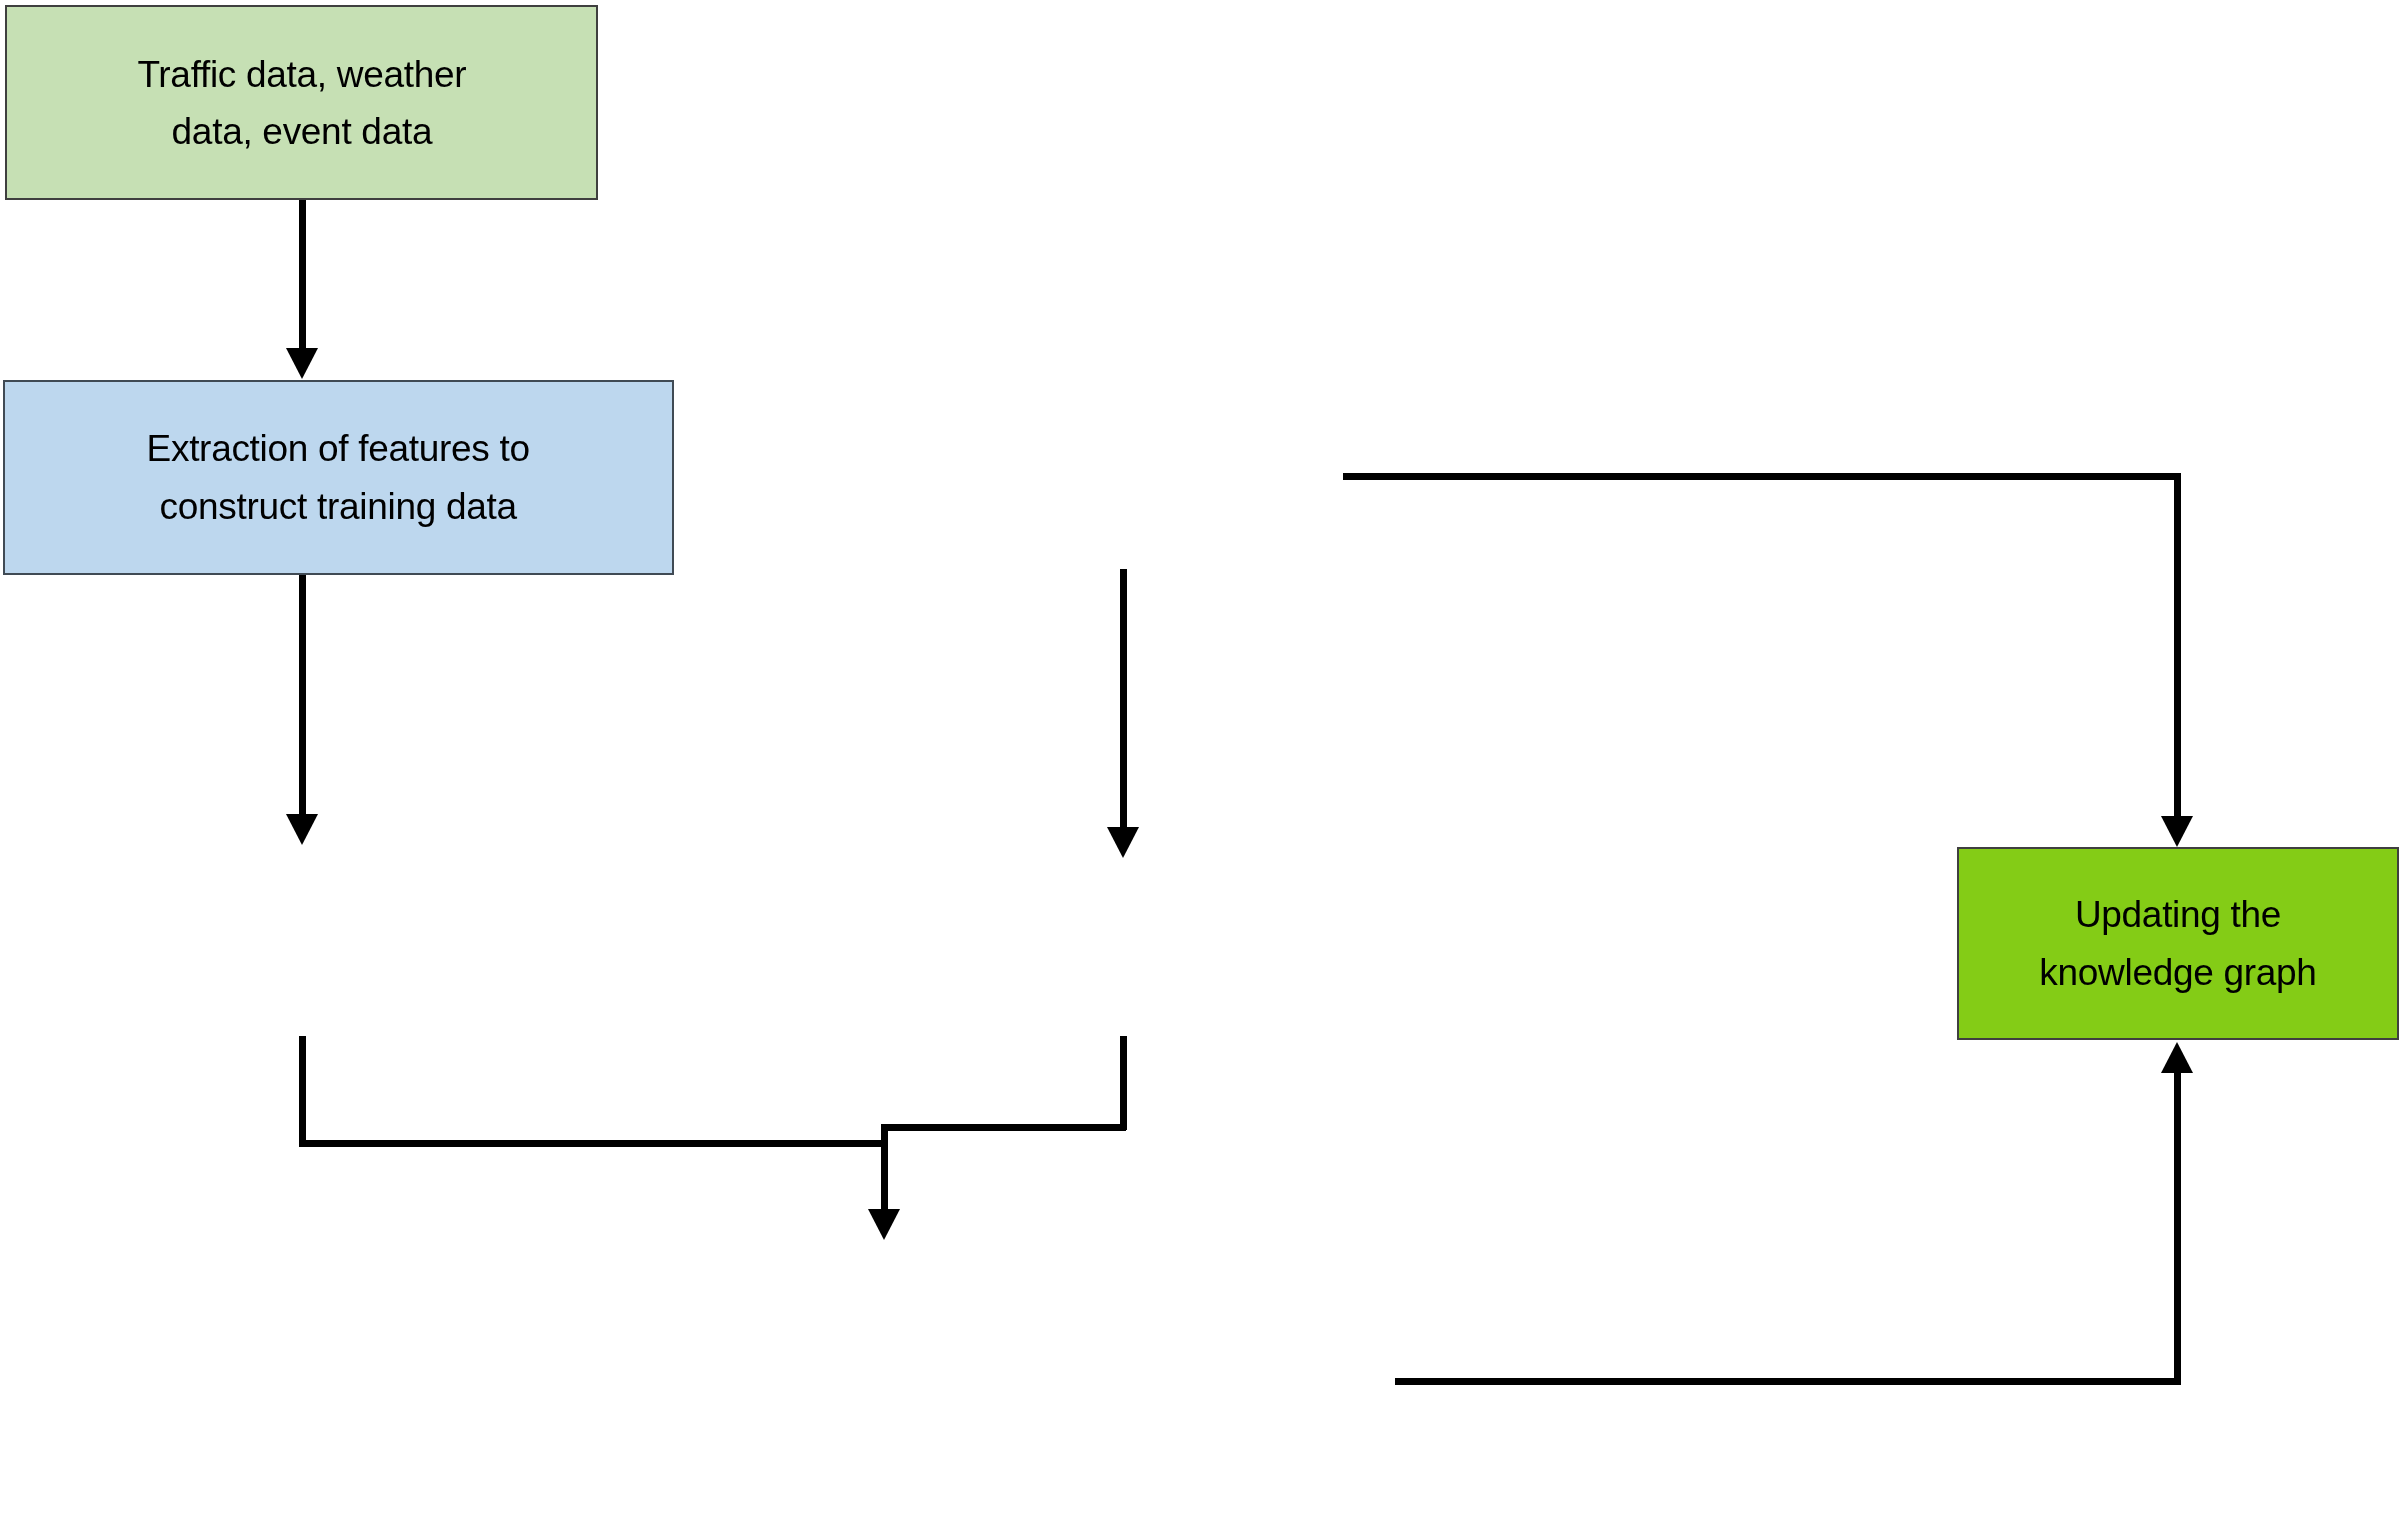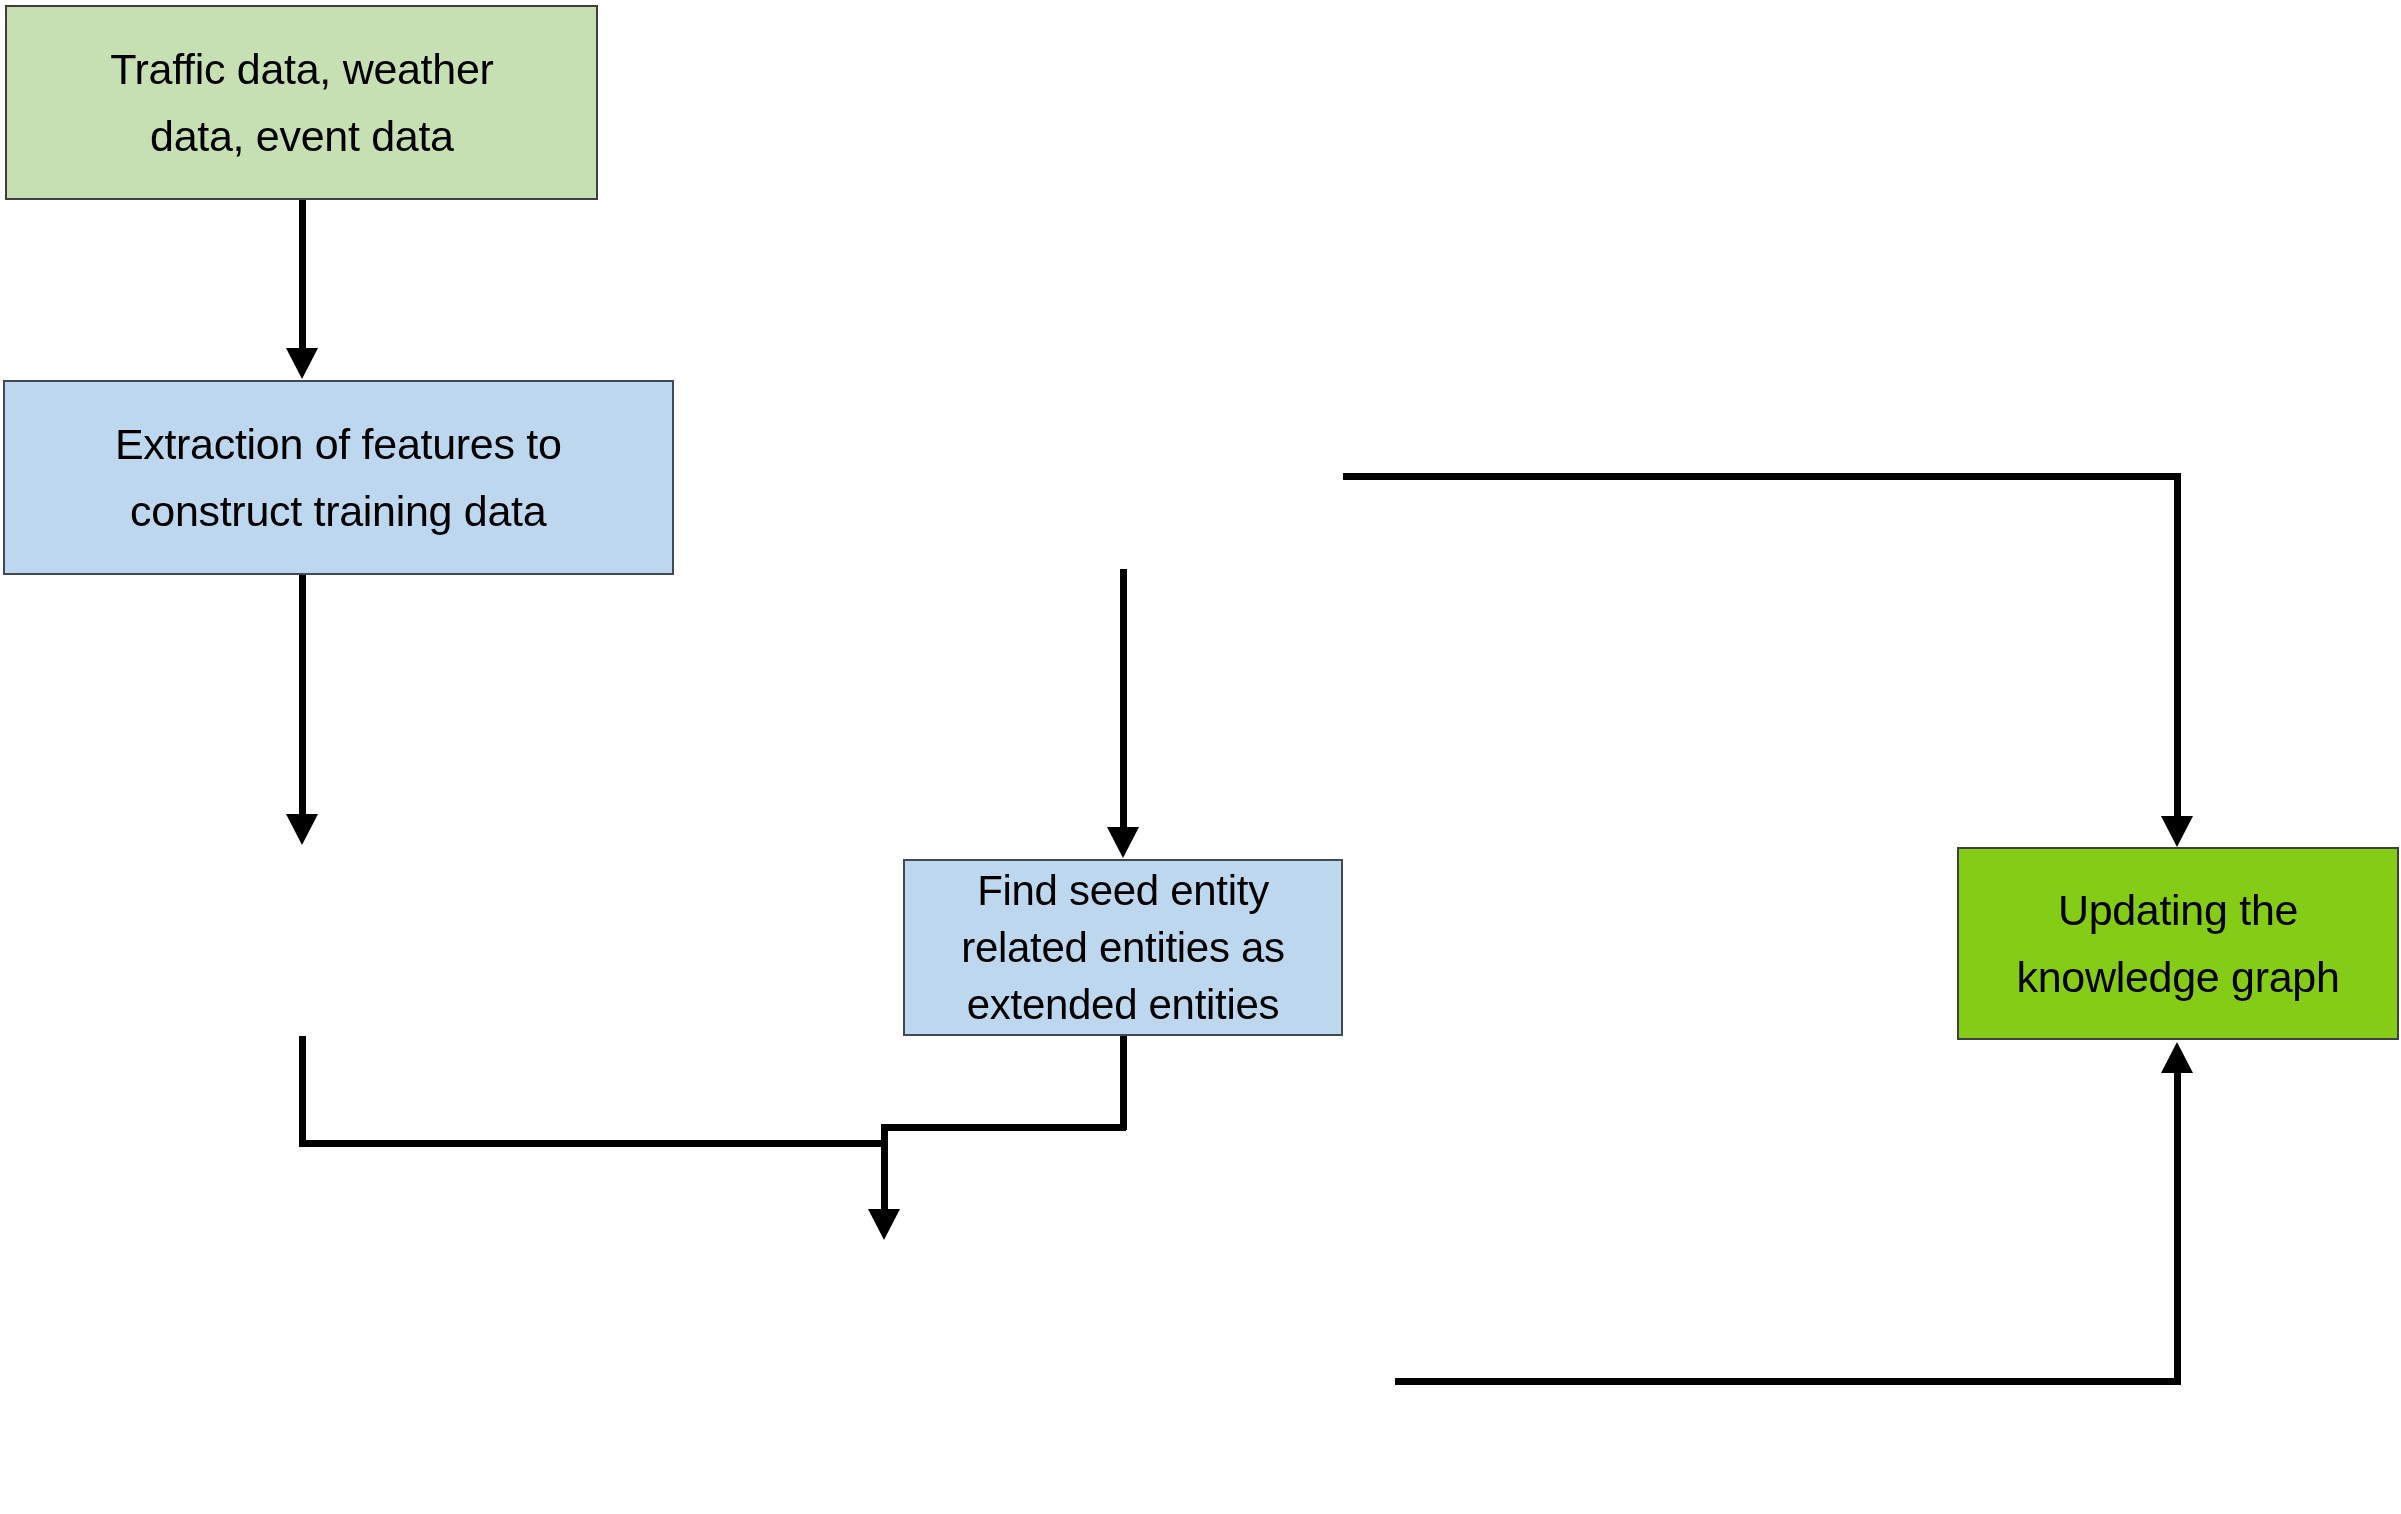--- a/index.html
+++ b/index.html
@@ -15,21 +15,21 @@
     position:absolute;
     border:2.2px solid #3f3f3f;
     box-sizing:border-box;
     display:flex;
     align-items:center;
     justify-content:center;
     text-align:center;
   }
   .node-label{
     white-space:pre-line;
-    font-size:43px;
+    font-size:37px;
     line-height:1.55;
     letter-spacing:-0.3px;
   }
   
   .n-source      {left:5.4px;   top:5.4px;   width:593px; height:195px;}
   .n-extract     {left:2.7px;    top:380px;  width:671px; height:195px;}
   .n-seed        {left:903px; top:406px;  width:440px;  height:163px;}
   .n-train       {left:2.7px;    top:845px; width:593px; height:190px;}
   .n-expand      {left:903px; top:859px; width:440px;  height:177px;}
   .n-expand .node-label {line-height:1.36; font-size:42px;}
@@ -52,25 +52,20 @@
 data, event data</div>
   </div>
 
   <div class="node n-extract" style="background: rgb(189, 215, 238); border-color: rgb(64, 74, 84);">
     <div class="node-label">Extraction of features to
 construct training data</div>
   </div>
 
 
 
-  <div class="node n-expand" style="background: rgb(189, 215, 238); border-color: rgb(64, 74, 84);">
-    <div class="node-label">Find seed entity
-related entities as
-extended entities</div>
-  </div>
 
 
   <div class="node n-kg" style="background: #84cc16; border-color: rgb(63, 63, 63);">
     <div class="node-label">Updating the
 knowledge graph</div>
   </div>
 
   <div class="edge" style="left: 299px; top: 200px; width: 6.5px; height: 152px; background: rgb(0, 0, 0);"></div>
   <div class="arrow arrow-down" style="left: 286px; top: 348px; border-top-color: rgb(0, 0, 0);"></div>
 

